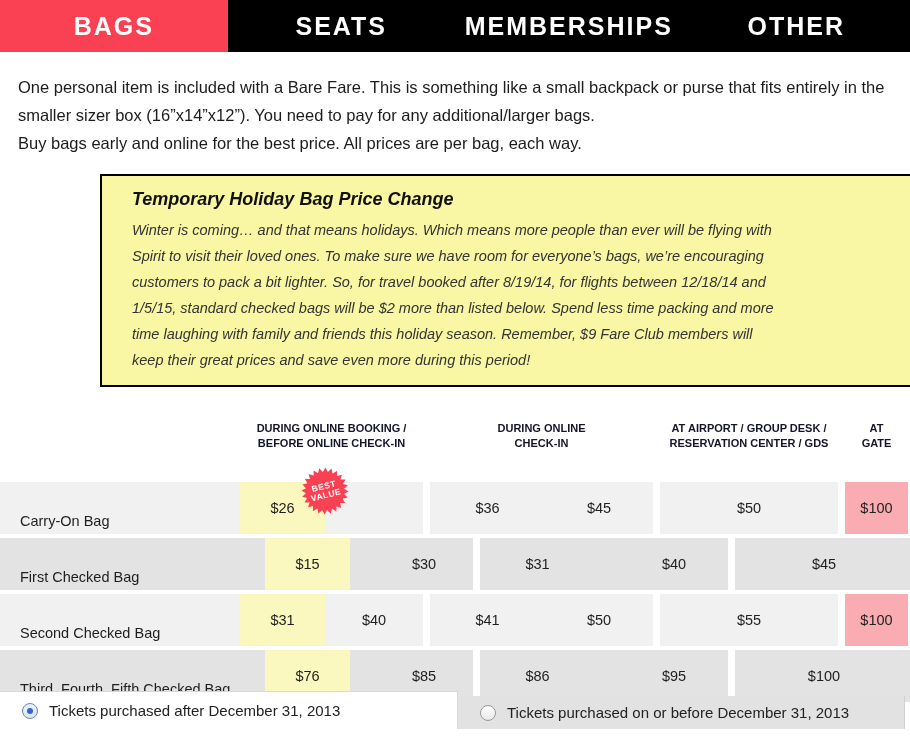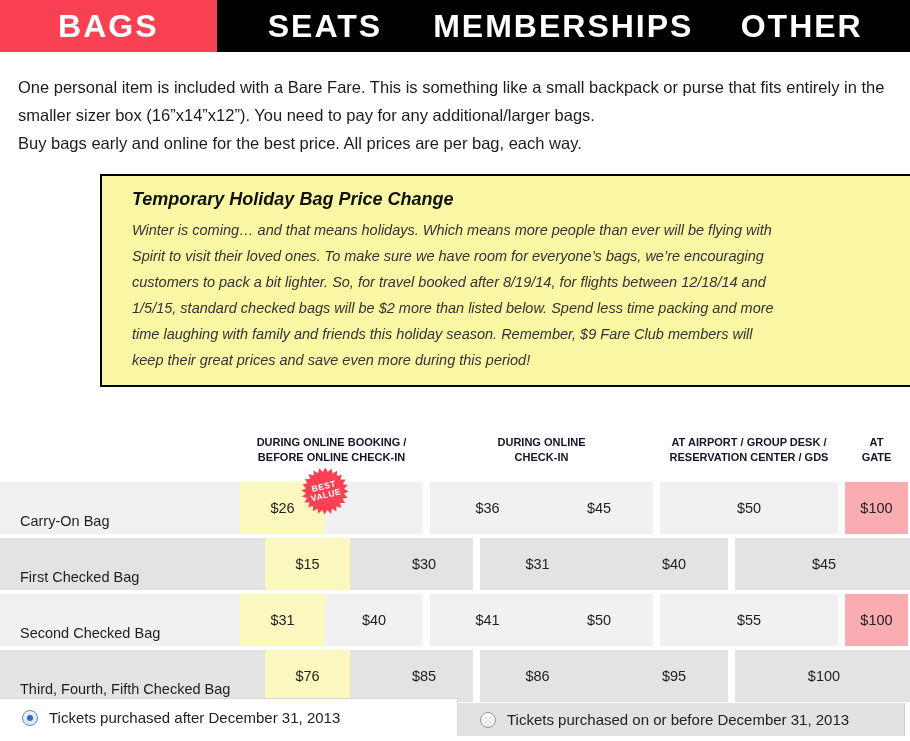--- a/index.html
+++ b/index.html
@@ -7,21 +7,21 @@
   body {
     width:910px; height:741px; overflow:hidden;
     font-family:"Liberation Sans","DejaVu Sans",sans-serif;
     background:#fff; color:#222; position:relative;
   }
 
   
   .tabbar { display:flex; height:52px; background:var(--tab-black,#000); }
   .tab {
     flex:1 1 0; display:flex; align-items:center; justify-content:center;
-    color:#fff; font-size:32px; font-weight:900; letter-spacing:2px;
+    color:#fff; font-size:25px; font-weight:900; letter-spacing:2px;
     cursor:pointer; text-transform:uppercase;
   }
   .tab.active { background:var(--accent-red,#fa4153); }
 
   
   .intro { padding:21px 4px 0 18px; font-size:16.5px; line-height:28px; color:#1c1c1c; }
   .intro p { margin:0; }
 
   
   .notice {
@@ -30,21 +30,21 @@
     border:2px solid #000;
     padding:13px 30px 12px 30px;
   }
   .notice-title { font-size:18px; font-weight:bold; font-style:italic; color:#111; margin-bottom:7px; }
   .notice-body  { font-size:14.5px; font-style:italic; line-height:26px; color:#333; width:645px; }
 
   
   .grid-row { display:flex; width:908px; }
   .gap { width:7px; flex:0 0 7px; }
 
-  .thead { margin-top:34px; height:44px; align-items:flex-end;
+  .thead { margin-top:34px; height:44px; align-items:flex-start;
            font-size:11px; font-weight:bold; color:#14142b; text-align:center; line-height:15px; }
   .th-a { flex:0 0 423px; display:flex; }
   .th-a .spacer { flex:0 0 240px; }
   .th-a .txt { flex:1; }
   .th-b { flex:0 0 223px; }
   .th-c { flex:0 0 178px; }
   .th-d { flex:0 0 63px; }
 
   .trow { height:52px; margin-bottom:4px; font-size:14.5px; color:#1e1e1e; }
   .trow:first-of-type { margin-top:17px; }
@@ -76,21 +76,21 @@
   }
 
   
   .footnotes { margin-top:12px; height:18px; font-size:11.5px; font-style:italic; color:#222;
                align-items:center; text-align:center; }
   .fn-spacer { flex:0 0 240px; }
   .fn1 { flex:0 0 85px; } .fn2 { flex:0 0 98px; }
   .fn3 { flex:0 0 115px; } .fn4 { flex:0 0 108px; }
 
   
-  .bottom-bar { position:absolute; left:0; bottom:5px; width:910px; height:38px; display:flex; }
+  .bottom-bar { position:absolute; left:0; bottom:12px; width:910px; height:38px; display:flex; }
   .filter-left {
     width:458px; height:38px; background:#fff;
     border-top:1px solid #d8d8d8; border-right:1px solid #d8d8d8;
     display:flex; align-items:center; padding-left:22px; cursor:pointer;
   }
   .filter-right {
     width:447px; height:33px; margin-top:5px; background:var(--bar-gray,#e2e2e2);
     display:flex; align-items:center; padding-left:22px; cursor:pointer;
     border-right:1px solid #cfcfcf;
   }

